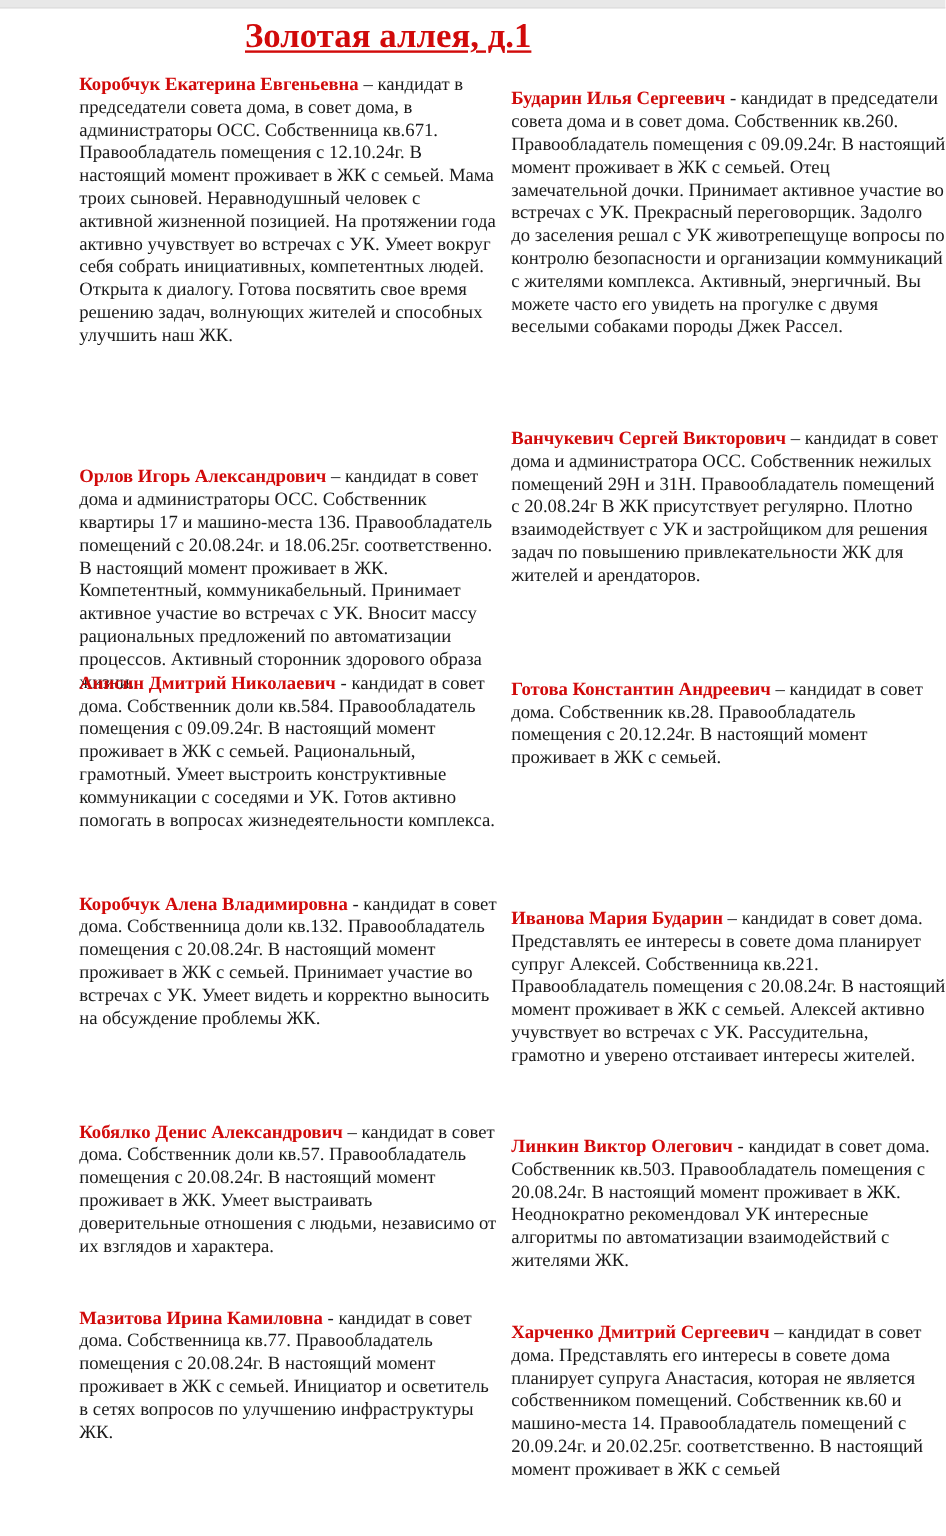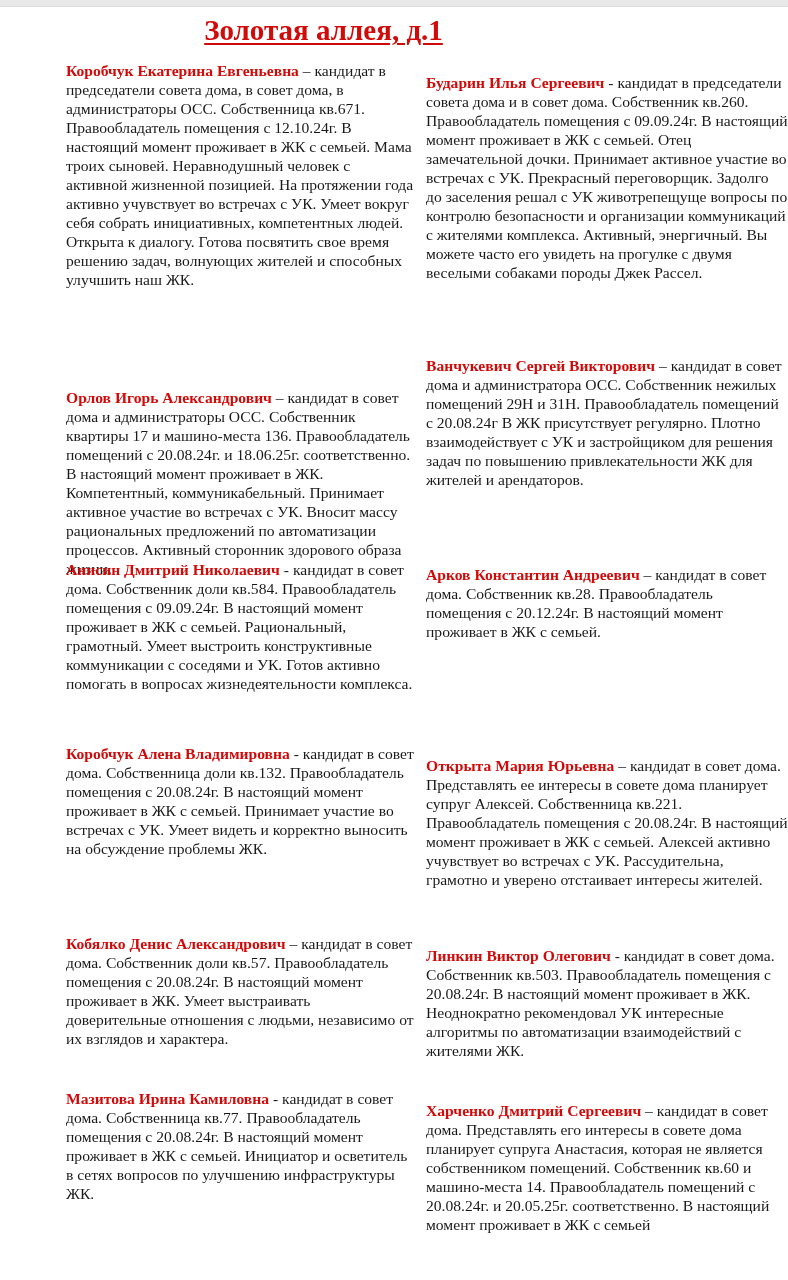--- a/index.html
+++ b/index.html
@@ -47,35 +47,35 @@
   <span class="name">Орлов Игорь Александрович</span><span> – кандидат в совет дома и администраторы ОСС. Собственник квартиры 17 и машино-места 136. Правообладатель помещений с 20.08.24г. и 18.06.25г. соответственно. В настоящий момент проживает в ЖК. Компетентный, коммуникабельный. Принимает активное участие во встречах с УК. Вносит массу рациональных предложений по автоматизации процессов. Активный сторонник здорового образа жизни.</span>
 </div>
 <div class="block col-r" style="top:344px;">
   <span class="name">Ванчукевич Сергей Викторович</span><span> – кандидат в совет дома и администратора ОСС. Собственник нежилых помещений 29Н и 31Н. Правообладатель помещений с 20.08.24г В ЖК присутствует регулярно. Плотно взаимодействует с УК и застройщиком для решения задач по повышению привлекательности ЖК для жителей и арендаторов.</span>
 </div>
 
 <div class="block col-l" style="top:560px;">
   <span class="name">Анисин Дмитрий Николаевич</span><span> - кандидат в совет дома. Собственник доли кв.584. Правообладатель помещения с 09.09.24г. В настоящий момент проживает в ЖК с семьей. Рациональный, грамотный. Умеет выстроить конструктивные коммуникации с соседями и УК. Готов активно помогать в вопросах жизнедеятельности комплекса.</span>
 </div>
 <div class="block col-r" style="top:553px;">
-  <span class="name">Арков Константин Андреевич</span><span> – кандидат в совет дома. Собственник кв.28. Правообладатель помещения с 20.12.24г. В настоящий момент проживает в ЖК с семьей.</span>
+  <span class="name">Готова Константин Андреевич</span><span> – кандидат в совет дома. Собственник кв.28. Правообладатель помещения с 20.12.24г. В настоящий момент проживает в ЖК с семьей.</span>
 </div>
 
 <div class="block col-l" style="top:744px;">
   <span class="name">Коробчук Алена Владимировна</span><span> - кандидат в совет дома. Собственница доли кв.132. Правообладатель помещения с 20.08.24г. В настоящий момент проживает в ЖК с семьей. Принимает участие во встречах с УК. Умеет видеть и корректно выносить на обсуждение проблемы ЖК.</span>
 </div>
 <div class="block col-r" style="top:744px;">
-  <span class="name">Открыта Мария Юрьевна</span><span> – кандидат в совет дома. Представлять ее интересы в совете дома планирует супруг Алексей. Собственница кв.221. Правообладатель помещения с 20.08.24г. В настоящий момент проживает в ЖК с семьей. Алексей активно учувствует во встречах с УК. Рассудительна, грамотно и уверено отстаивает интересы жителей.</span>
+  <span class="name">Иванова Мария Бударин</span><span> – кандидат в совет дома. Представлять ее интересы в совете дома планирует супруг Алексей. Собственница кв.221. Правообладатель помещения с 20.08.24г. В настоящий момент проживает в ЖК с семьей. Алексей активно учувствует во встречах с УК. Рассудительна, грамотно и уверено отстаивает интересы жителей.</span>
 </div>
 
 <div class="block col-l" style="top:934px;">
   <span class="name">Кобялко Денис Александрович</span><span> – кандидат в совет дома. Собственник доли кв.57. Правообладатель помещения с 20.08.24г. В настоящий момент проживает в ЖК. Умеет выстраивать доверительные отношения с людьми, независимо от их взглядов и характера.</span>
 </div>
 <div class="block col-r" style="top:934px;">
   <span class="name">Линкин Виктор Олегович</span><span> - кандидат в совет дома. Собственник кв.503. Правообладатель помещения с 20.08.24г. В настоящий момент проживает в ЖК. Неоднократно рекомендовал УК интересные алгоритмы по автоматизации взаимодействий с жителями ЖК.</span>
 </div>
 
 <div class="block col-l" style="top:1089px;">
   <span class="name">Мазитова Ирина Камиловна</span><span> - кандидат в совет дома. Собственница кв.77. Правообладатель помещения с 20.08.24г. В настоящий момент проживает в ЖК с семьей. Инициатор и осветитель в сетях вопросов по улучшению инфраструктуры ЖК.</span>
 </div>
 <div class="block col-r" style="top:1089px;">
-  <span class="name">Харченко Дмитрий Сергеевич</span><span> – кандидат в совет дома. Представлять его интересы в совете дома планирует супруга Анастасия, которая не является собственником помещений. Собственник кв.60 и машино-места 14.  Правообладатель помещений с 20.08.24г. и 20.05.25г. соответственно. В настоящий момент проживает в ЖК с семьей</span>
+  <span class="name">Харченко Дмитрий Сергеевич</span><span> – кандидат в совет дома. Представлять его интересы в совете дома планирует супруга Анастасия, которая не является собственником помещений. Собственник кв.60 и машино-места 14.  Правообладатель помещений с 20.09.24г. и 20.02.25г. соответственно. В настоящий момент проживает в ЖК с семьей</span>
 </div>
 
 </body></html>

